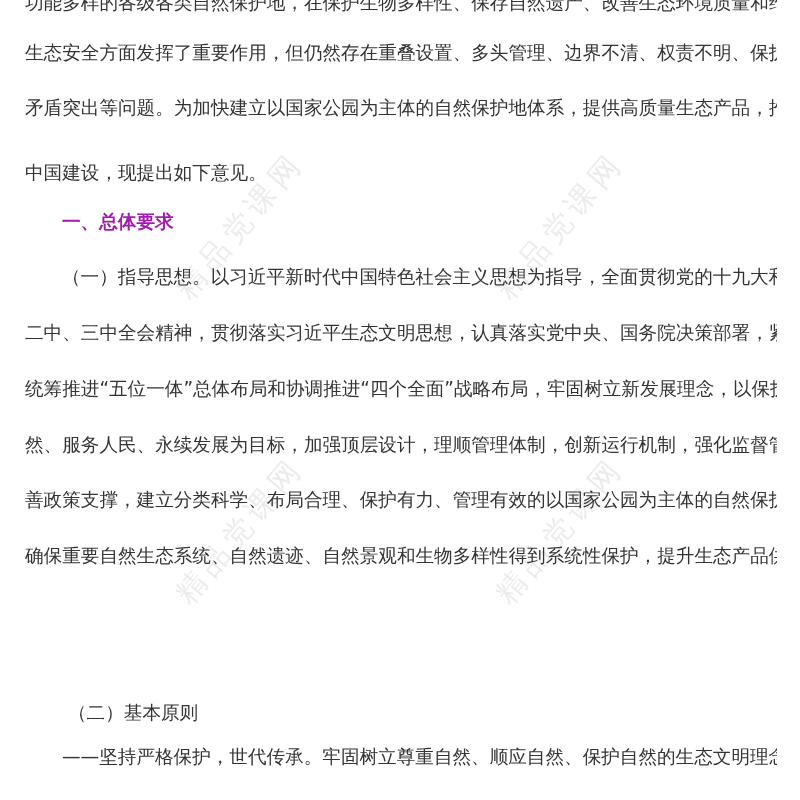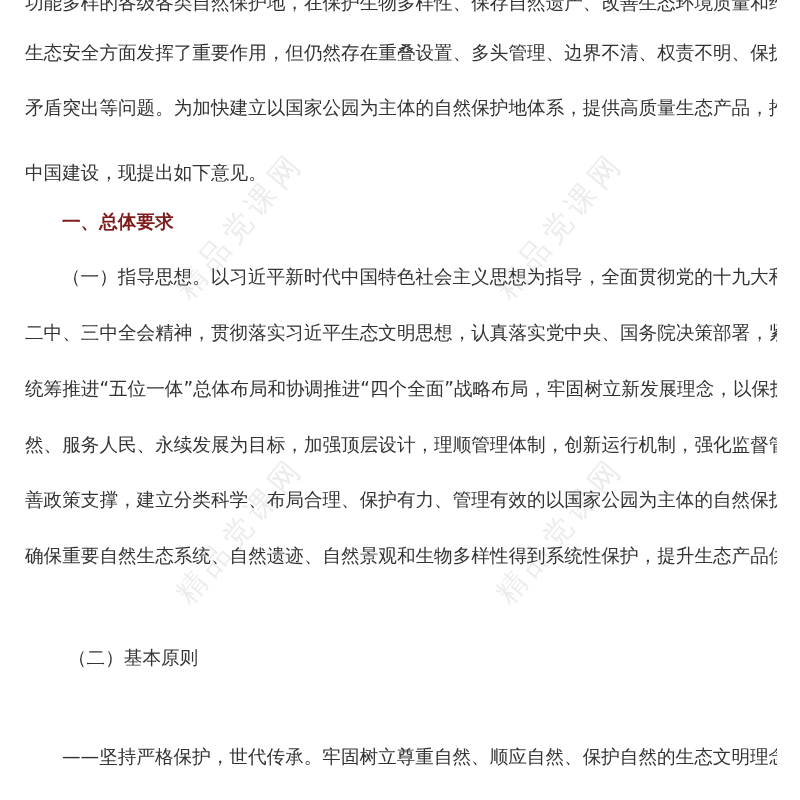--- a/index.html
+++ b/index.html
@@ -40,21 +40,21 @@
   .line.indent {
     left: 62px;
     width: 715px;
   }
   .heading {
     position: absolute;
     left: 62px;
     font-size: 18.6px;
     line-height: 24px;
     font-weight: bold;
-    color: #7f1d1d;
+    color: #a21caf;
     white-space: nowrap;
   }
   .subheading {
     position: absolute;
     left: 68px;
     font-size: 18.6px;
     line-height: 24px;
     white-space: nowrap;
   }
   .watermark {
@@ -85,17 +85,17 @@
 
   <div class="heading" style="top:210px;">一、总体要求</div>
 
   <div class="line indent" style="top:265px;">（一）指导思想。以习近平新时代中国特色社会主义思想为指导，全面贯彻党的十九大和十九届</div>
   <div class="line" style="top:321px;">二中、三中全会精神，贯彻落实习近平生态文明思想，认真落实党中央、国务院决策部署，紧紧围绕</div>
   <div class="line" style="top:377px;">统筹推进“五位一体”总体布局和协调推进“四个全面”战略布局，牢固树立新发展理念，以保护自</div>
   <div class="line" style="top:433px;">然、服务人民、永续发展为目标，加强顶层设计，理顺管理体制，创新运行机制，强化监督管理，完</div>
   <div class="line" style="top:488px;">善政策支撑，建立分类科学、布局合理、保护有力、管理有效的以国家公园为主体的自然保护地体系，</div>
   <div class="line" style="top:544px;">确保重要自然生态系统、自然遗迹、自然景观和生物多样性得到系统性保护，提升生态产品供给能力，</div>
 
-  <div class="subheading" style="top:646px;text-align:right;">（二）基本原则</div>
+  <div class="subheading" style="top:701px;text-align:right;">（二）基本原则</div>
 
   <div class="line indent" style="top:745px;">——坚持严格保护，世代传承。牢固树立尊重自然、顺应自然、保护自然的生态文明理念，把</div>
 
 </div>
 
 </body></html>

